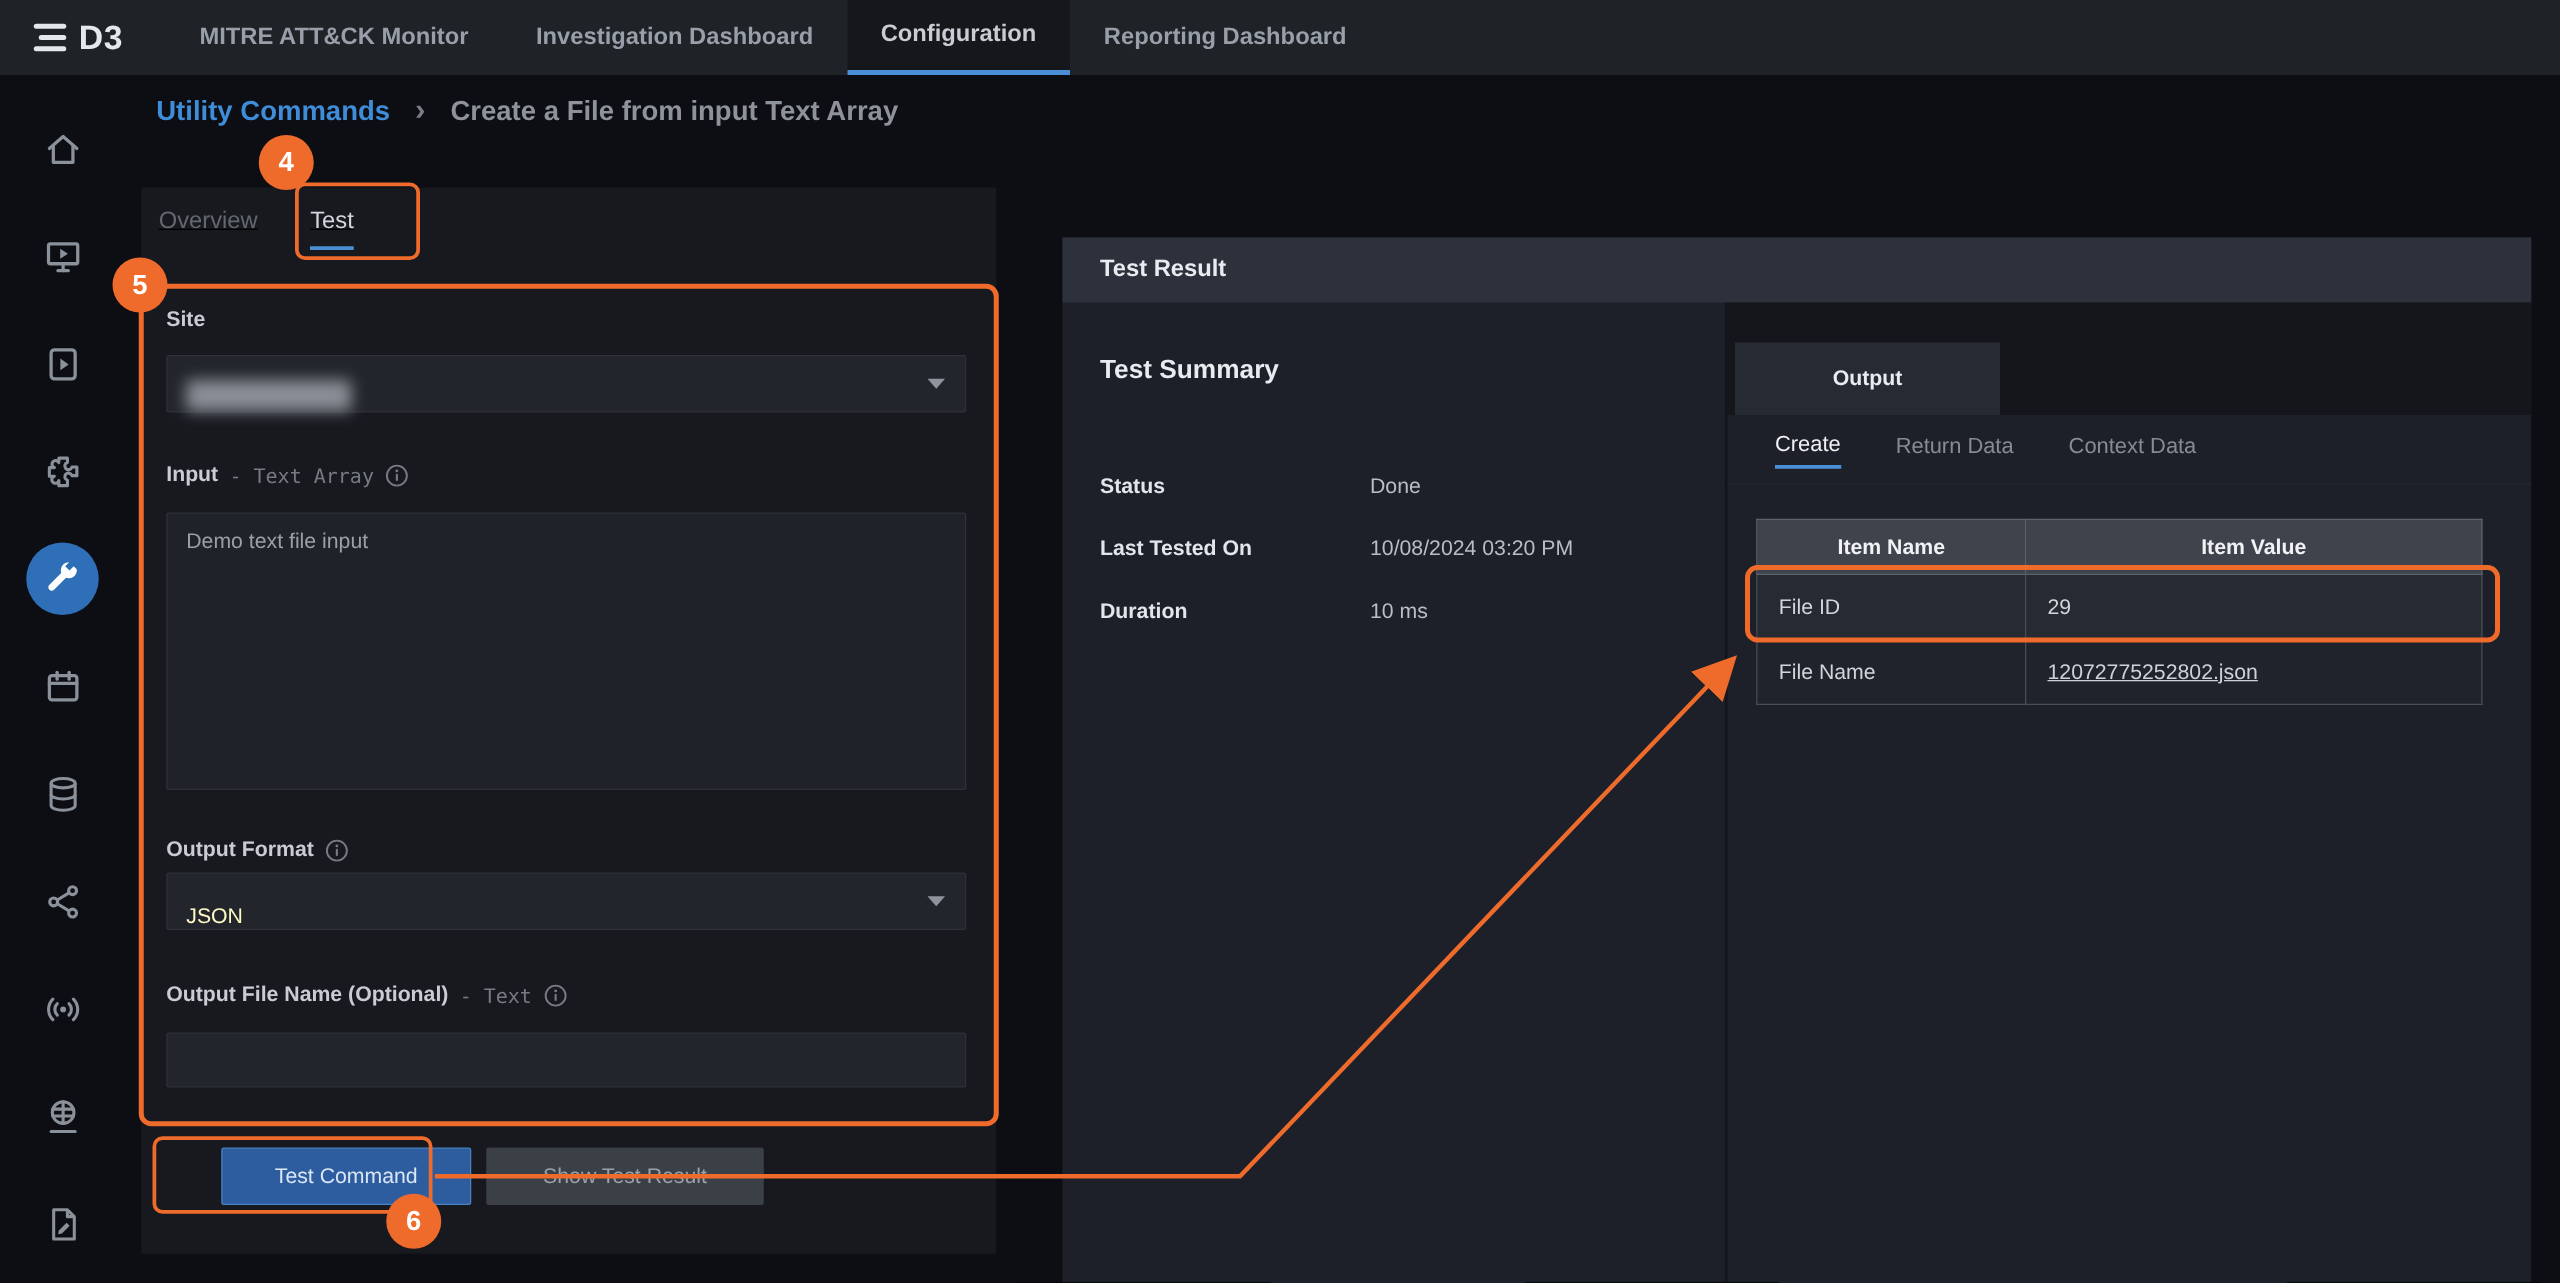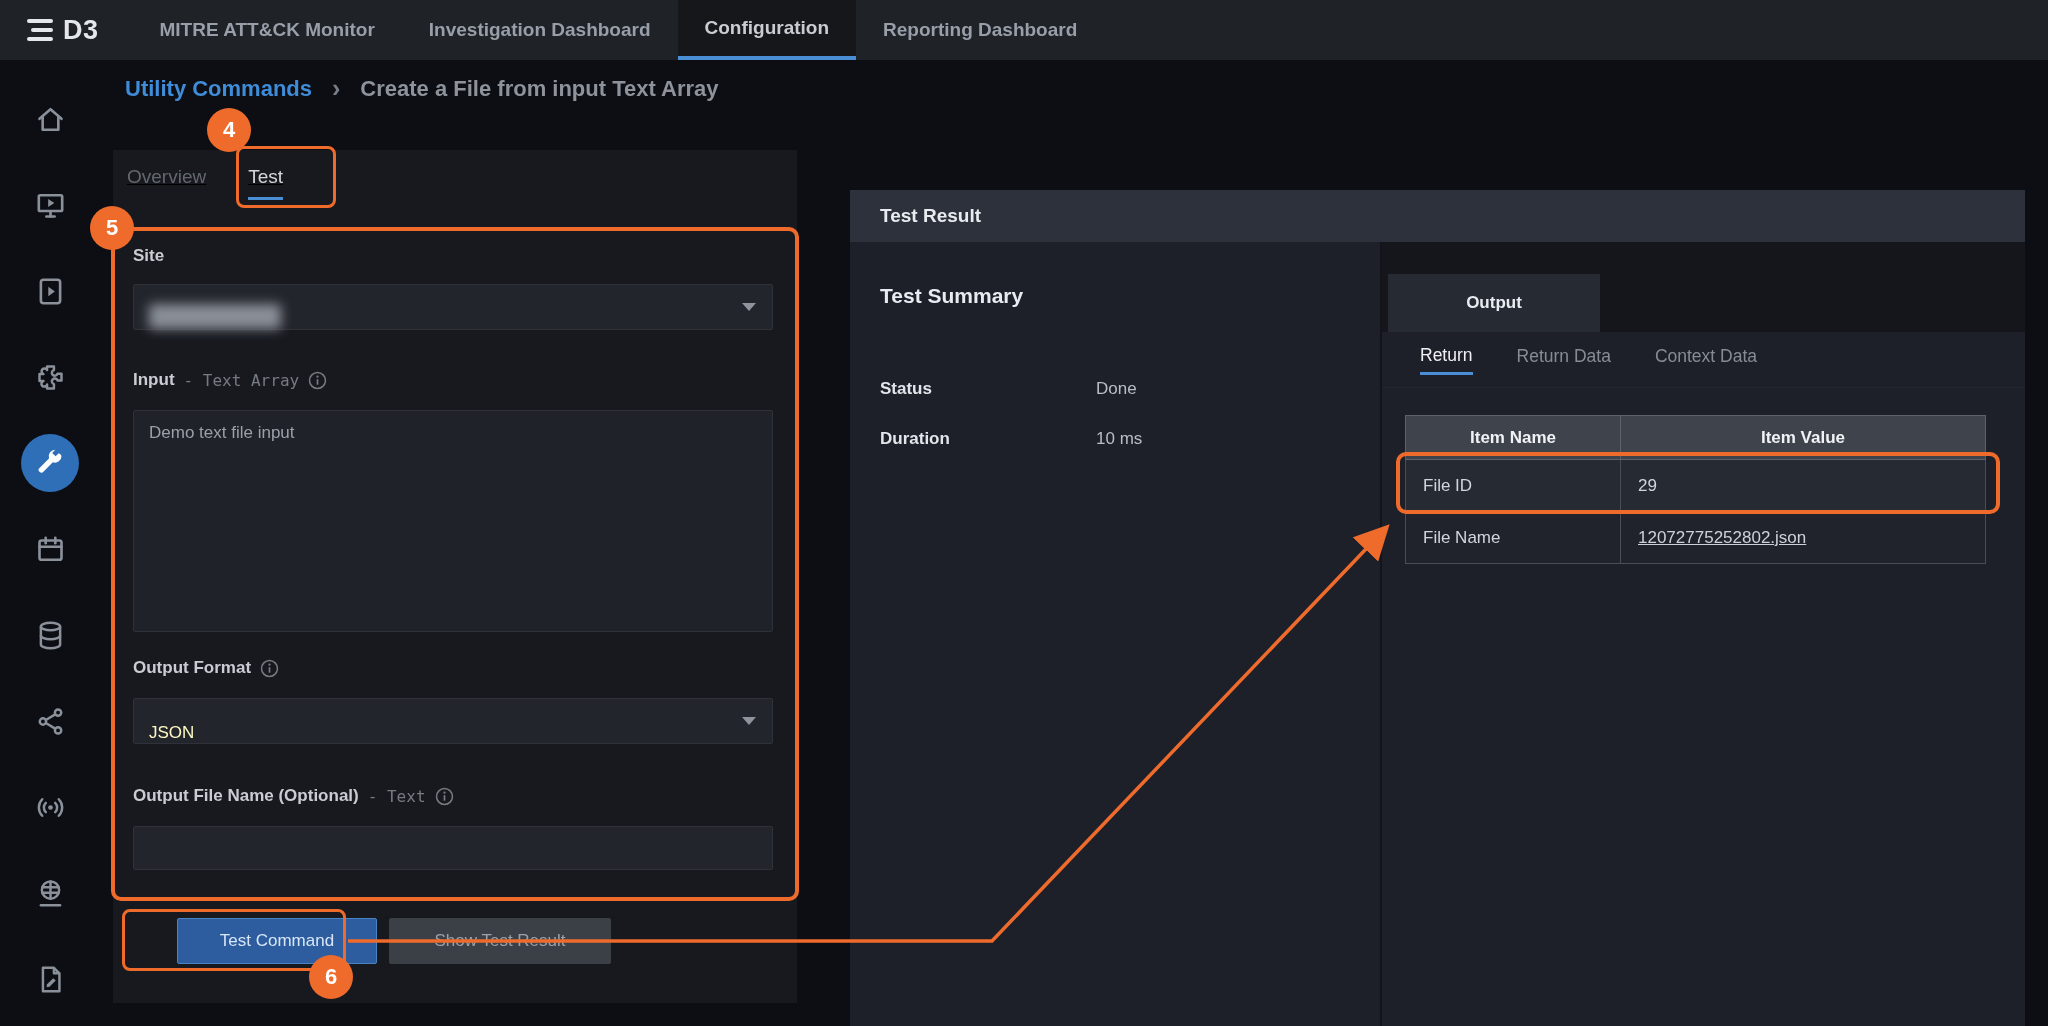--- a/index.html
+++ b/index.html
@@ -221,21 +221,21 @@
             <circle cx="10" cy="10" r="8.4" fill="none" stroke="#767b83" stroke-width="1.6"></circle>
             <circle cx="10" cy="6" r="1.2" fill="#767b83"></circle>
             <rect x="9.1" y="8.4" width="1.8" height="6.2" rx="0.9" fill="#767b83"></rect>
           </svg>
       </span>
     </div>
     <div class="textarea-box" style="left:20px; top:260px; width:640px; height:222px;">
       <span>Demo text file input</span>
     </div>
 
-    <div class="field-label" style="left:20px; top:508px;justify-content:flex-end;">
+    <div class="field-label" style="left:20px; top:520px;justify-content:flex-end;">
       <span>Output Format</span>
       <span class="info-icon">
         <svg width="19" height="19" viewBox="0 0 20 20">
             <circle cx="10" cy="10" r="8.4" fill="none" stroke="#767b83" stroke-width="1.6"></circle>
             <circle cx="10" cy="6" r="1.2" fill="#767b83"></circle>
             <rect x="9.1" y="8.4" width="1.8" height="6.2" rx="0.9" fill="#767b83"></rect>
           </svg>
       </span>
     </div>
     <div class="input-box dropdown" style="left:20px; top:548px; width:640px; height:46px;">
@@ -271,33 +271,37 @@
       <span>Test Result</span>
     </div>
 
     <div class="summary-title">Test Summary</div>
     <div class="summary-rows">
       <div class="summary-row">
         <span class="summary-label">Status</span>
         <span class="summary-value">Done</span>
       </div>
       <div class="summary-row">
+        <span class="summary-label">Last Tested On</span>
+        <span class="summary-value">10/08/2024 03:20 PM</span>
+      </div>
+      <div class="summary-row">
         <span class="summary-label">Duration</span>
         <span class="summary-value">10 ms</span>
       </div>
     </div>
 
     <div class="v-divider"></div>
 
     <div class="output-strip">
       <div class="output-tab">Output</div>
     </div>
 
     <div class="sub-tabs">
-      <div class="sub-tab active">Return</div>
+      <div class="sub-tab active">Create</div>
       <div class="sub-tab">Return Data</div>
       <div class="sub-tab">Context Data</div>
     </div>
 
     <table class="result-table">
       <colgroup>
           <col style="width:215px">
           <col style="width:365px">
         </colgroup>
       <thead>

